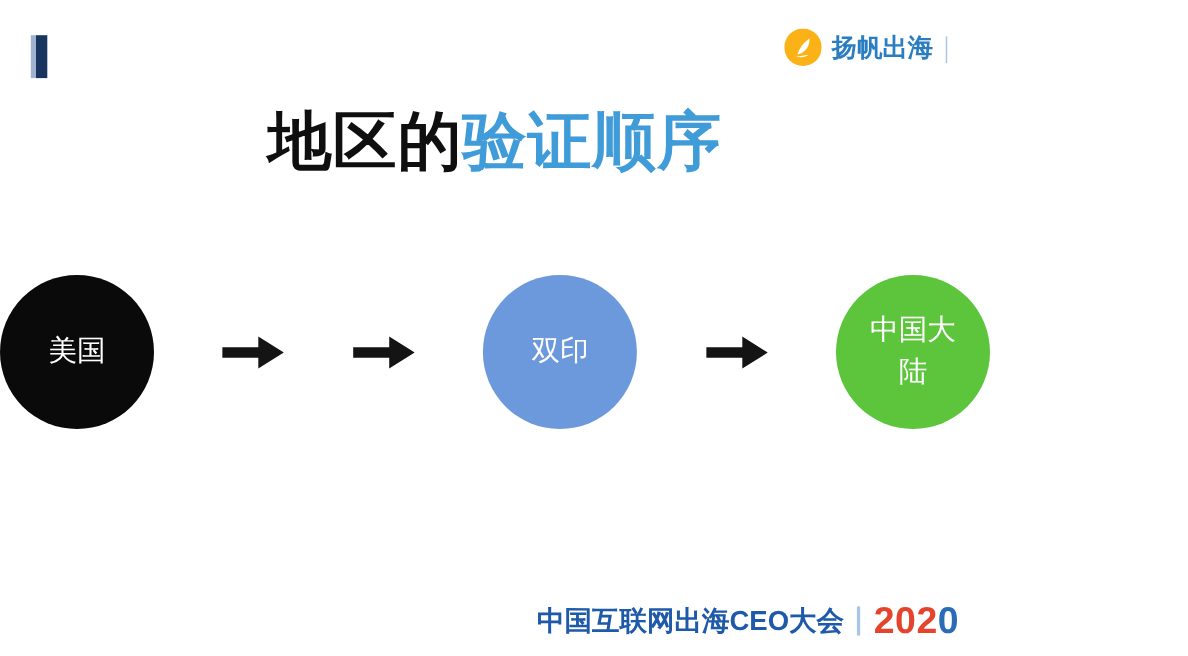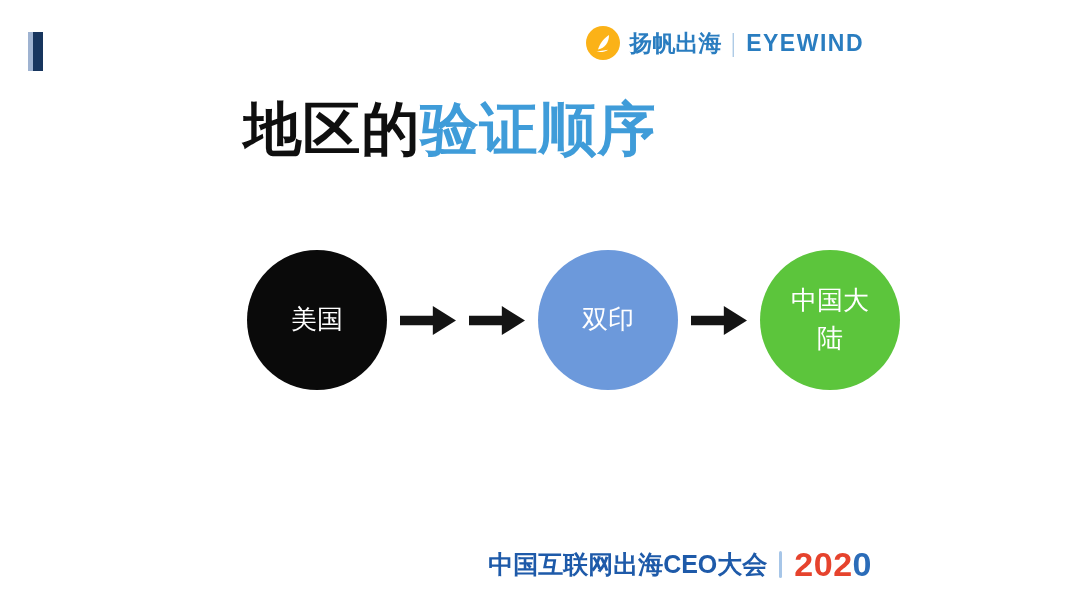--- a/index.html
+++ b/index.html
@@ -45,21 +45,21 @@
     letter-spacing: 1px;
     line-height: 1.15;
   }
 
   
   .flow {
     position: absolute;
     top: 250px; left: 0;
     width: 100%;
     display: flex;
-    justify-content: flex-end;
+    justify-content: space-between;
     align-items: center;
     gap: 13px;
   }
   .circle {
     width: 140px; height: 140px;
     border-radius: 50%;
     display: flex;
     align-items: center;
     justify-content: center;
     flex: 0 0 auto;
@@ -99,21 +99,20 @@
   <div class="brand">
     <span class="brand-icon">
       <svg width="34" height="34" viewBox="0 0 34 34">
         <circle cx="17" cy="17" r="17" fill="#FBB217"></circle>
         <path d="M12 23.5c7-1.5 11-7 11-14.5-4.8 3.2-9.2 8-11 14.5z" fill="#ffffff"></path>
         <path d="M10.5 25.6c4.2 1 8.6 0.3 11.8-1.9l-11.8 1.9z" fill="#ffffff"></path>
       </svg>
     </span>
     <span class="brand-name" style="color: rgb(42, 125, 192);">扬帆出海</span>
     <span class="brand-divider" style="color: rgb(169, 199, 228);">|</span>
-    <span class="partner-name" style="color: rgb(42, 125, 192);">EYEWIND</span>
   </div>
 
   <h1 class="title"><span style="color: rgb(15, 15, 15); text-align: center;">地区的</span><span style="color: rgb(63, 156, 217);">验证顺序</span></h1>
 
   <div class="flow">
 
     <div class="circle" style="background-color: rgb(10, 10, 10);">
       <span class="circle-label" style="color: rgb(255, 255, 255);">美国</span>
     </div>
 

